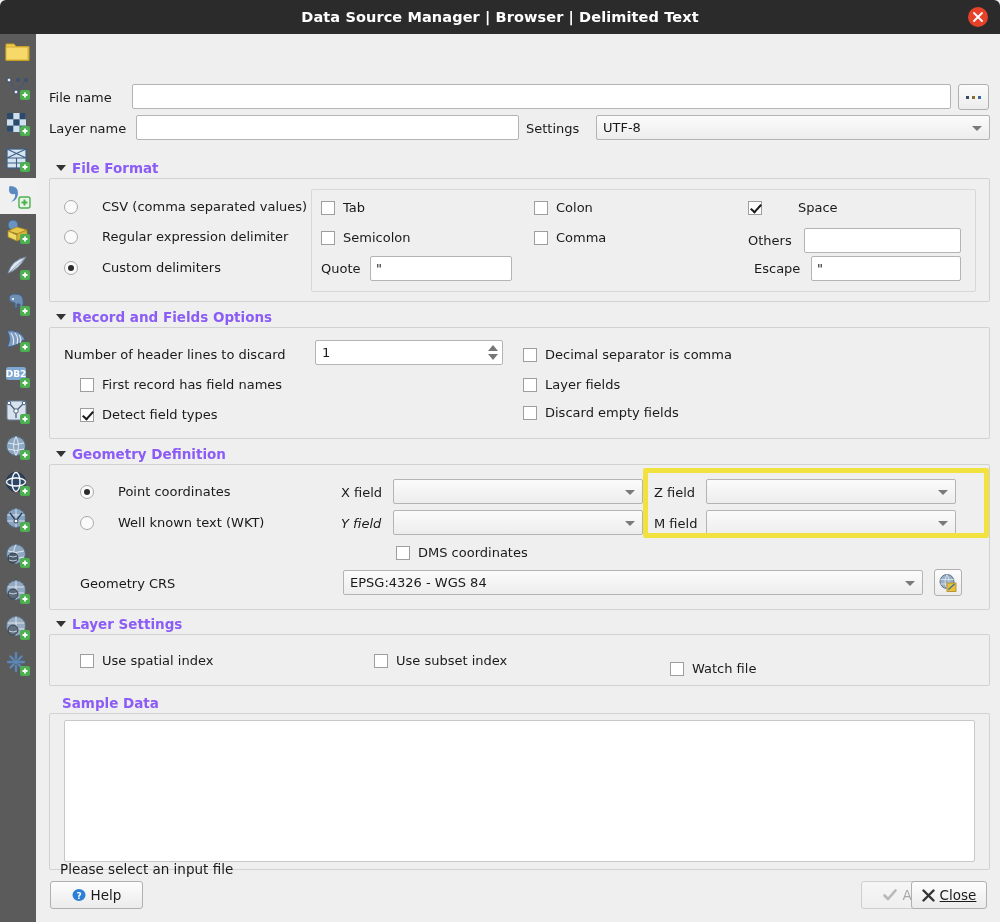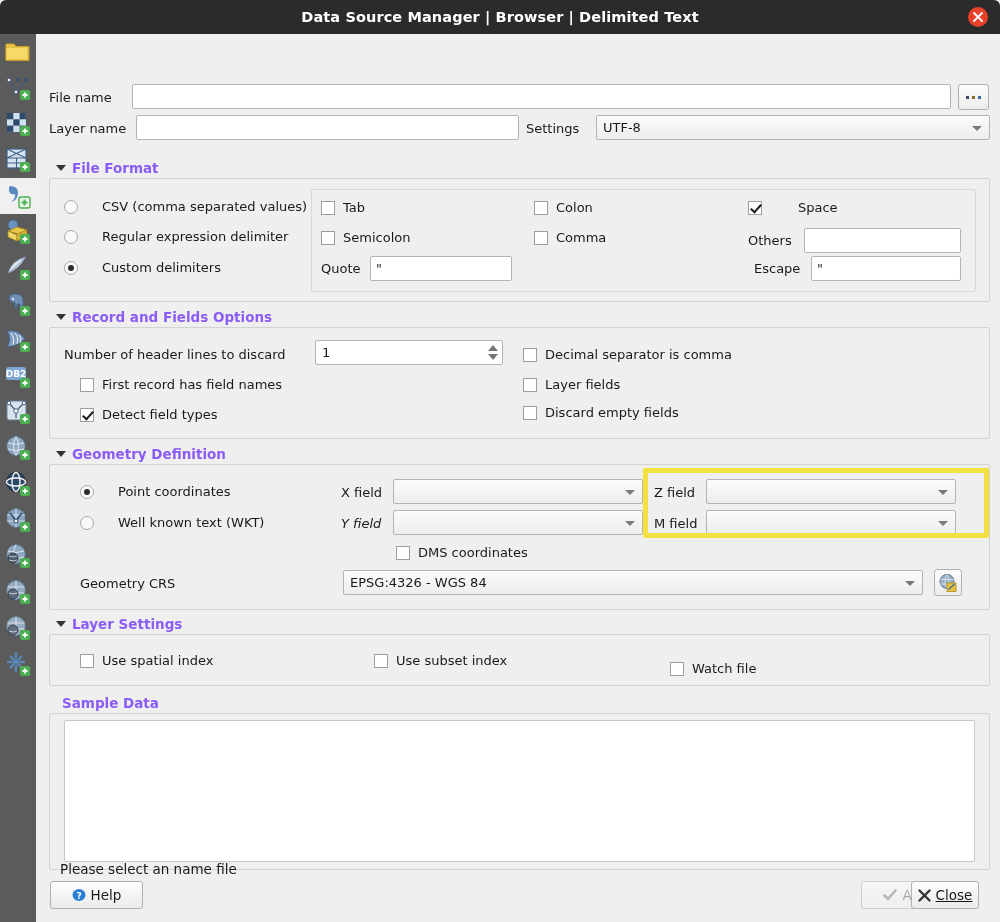--- a/index.html
+++ b/index.html
@@ -637,38 +637,38 @@
       <span class="box"></span>
       <span class="lbl">Watch file</span>
     </div>
 
     <div class="group-title" style="left:26px;top:661px;">
       <span>Sample Data</span>
     </div>
     <div class="groupbox" style="left:13px;top:679px;width:941px;height:157px;"></div>
     <div id="sample-data" style="left:28px;top:686px;width:911px;height:142px;"></div>
 
-    <div id="status-text" style="left:24px;top:827px;">Please select an name file</div>
+    <div id="status-text" style="left:24px;top:827px;">Please select an input file</div>
 
     <div class="btm-btn" style="left:14px;top:847px;width:93px;">
       <svg width="14" height="14" viewBox="0 0 14 14">
         <ellipse cx="7" cy="7" rx="6.5" ry="6" fill="#2b7fd4"></ellipse>
         <text x="7" y="10.5" font-family="DejaVu Sans, sans-serif" font-size="9" font-weight="bold" fill="#ffffff" text-anchor="middle">?</text>
       </svg>
       <span>Help</span>
     </div>
 
     <div class="btm-btn disabled" style="left:779px;top:847px;width:90px;">
       <svg width="14" height="14" viewBox="0 0 14 14">
         <path d="M1.5 7.5 L5 11 L12.5 2.5" stroke="#b8b8b8" stroke-width="2.6" fill="none" stroke-linecap="round" stroke-linejoin="round"></path>
       </svg>
       <span>Add</span>
     </div>
 
-    <div class="btm-btn" style="left:875px;top:847px;width:68px;">
+    <div class="btm-btn" style="left:875px;top:847px;width:76px;">
       <svg width="13" height="13" viewBox="0 0 13 13">
         <path d="M1.5 1.5 L11.5 11.5 M11.5 1.5 L1.5 11.5" stroke="#333" stroke-width="2.4" stroke-linecap="round"></path>
       </svg>
       <span><u>Close</u></span>
     </div>
 
   </div>
 </div>
 
 </body></html>

